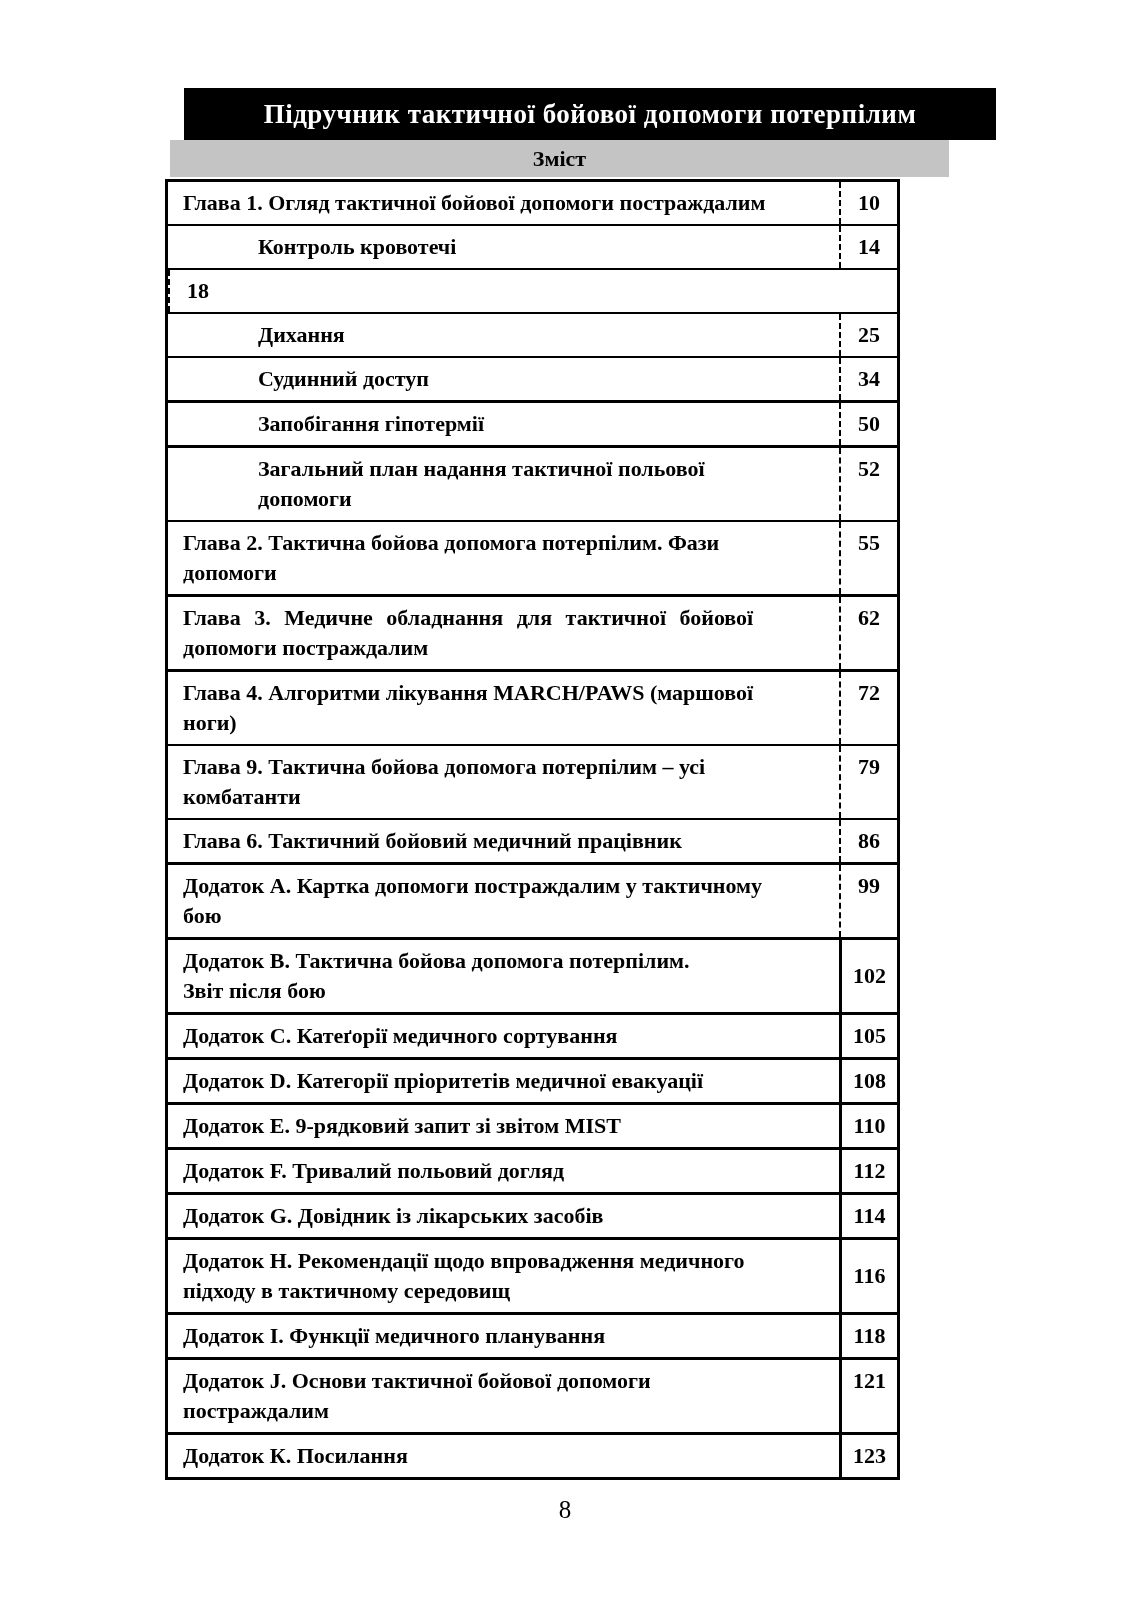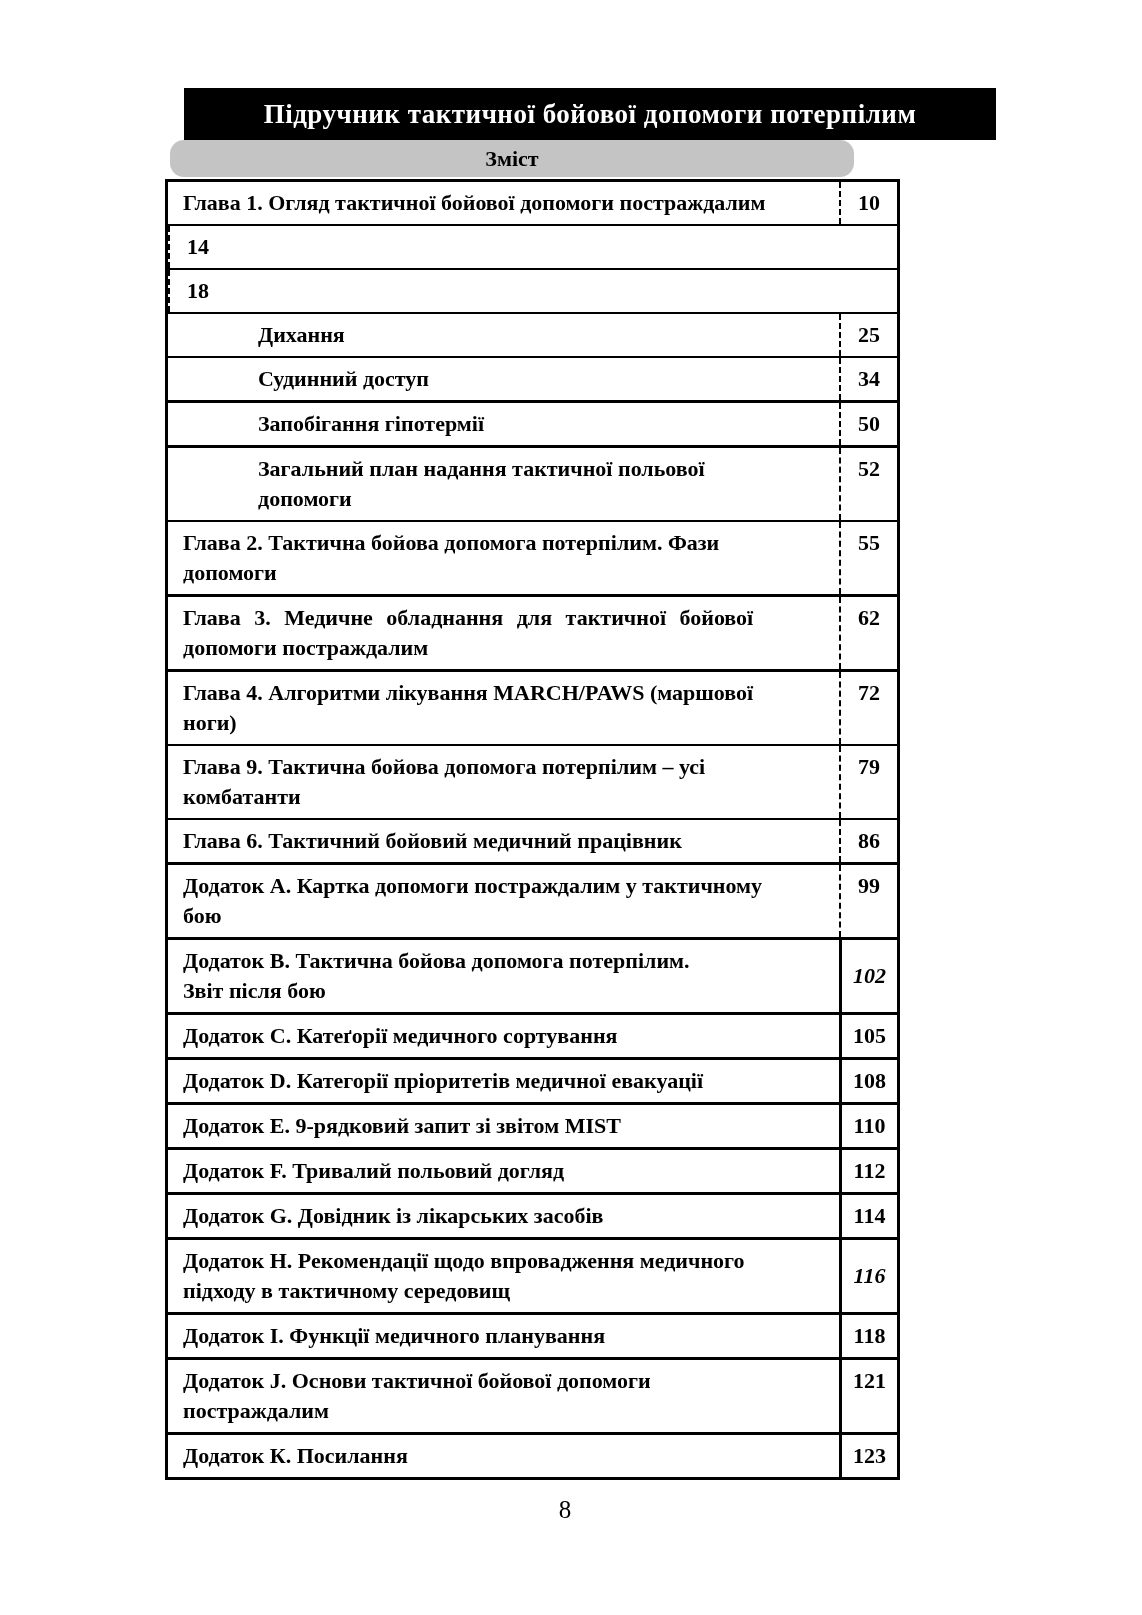--- a/index.html
+++ b/index.html
@@ -30,30 +30,29 @@
     color: #ffffff;
     font-weight: bold;
     font-size: 27px;
     display: flex;
     align-items: center;
     justify-content: center;
     letter-spacing: 0.5px;
   }
   .subtitle-bar {
     margin-left: 5px;
-    width: 684px;
+    width: 779px;
     height: 37px;
     background: #c4c4c4;
     color: #000000;
     font-weight: bold;
     font-size: 22px;
     display: flex;
     align-items: center;
     justify-content: center;
-    border-radius: 14px;
   }
   .toc-table {
     margin-top: 2px;
     width: 735px;
     border: 3px solid #000000;
     box-sizing: border-box;
     background: #ffffff;
   }
   .toc-row {
     display: flex;
@@ -97,21 +96,20 @@
   .toc-row.divider-dashed .cell-page {
     border-left: 2px dashed #000000;
     text-align: right;
   }
   .toc-row.divider-solid .cell-page {
     border-left: 3px solid #000000;
   }
   .toc-row.page-center .cell-page {
     align-items: center;
     padding: 0 2px;
-    font-style: italic;
   }
   .page-footer {
     position: absolute;
     left: 165px;
     top: 1496px;
     width: 800px;
     text-align: center;
     font-size: 25px;
     font-weight: normal;
   }
@@ -126,20 +124,21 @@
     </div>
     <div class="subtitle-bar">
       <span>Зміст</span>
     </div>
     <div class="toc-table" id="toc-table">
         <div class="toc-row divider-dashed">
           <div class="cell-title">Глава 1. Огляд тактичної бойової допомоги постраждалим</div>
           <div class="cell-page">10</div>
         </div>
         <div class="toc-row divider-dashed">
+          <div class="cell-title indent">Контроль кровотечі</div>
           <div class="cell-page">14</div>
         </div>
         <div class="toc-row divider-dashed">
           <div class="cell-page">18</div>
         </div>
         <div class="toc-row divider-dashed">
           <div class="cell-title indent">Дихання</div>
           <div class="cell-page">25</div>
         </div>
         <div class="toc-row divider-dashed">

